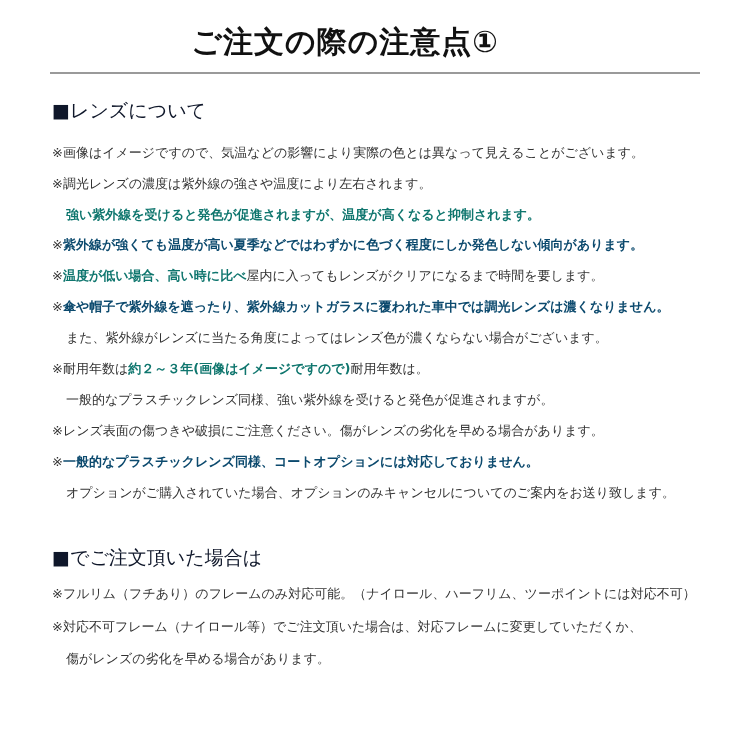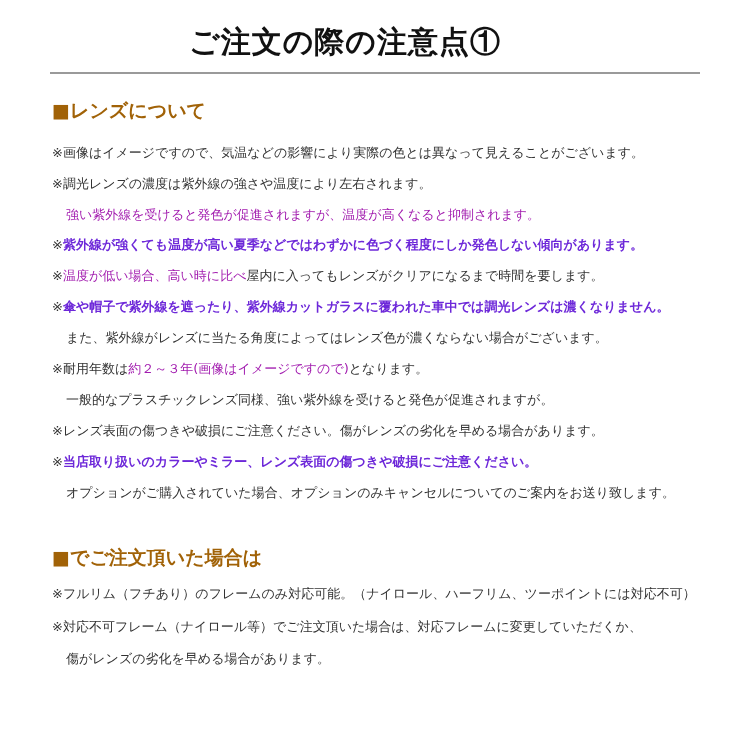--- a/index.html
+++ b/index.html
@@ -1,44 +1,44 @@
 <!DOCTYPE html>
 <html><head>
 <meta charset="utf-8">
 <style>
   html, body { margin: 0; padding: 0; background: #ffffff; }
   body { width: 750px; height: 750px; position: relative; overflow: hidden;
          font-family: "DejaVu Sans", "Liberation Sans", sans-serif; color: #333333; }
   .title { position: absolute; top: 22px; left: 0; width: 690px; text-align: center;
-           font-size: 30px; font-weight: bold; color: #111111; letter-spacing: 1px; font-family: Liberation Mono, monospace; }
+           font-size: 30px; font-weight: bold; color: #111111; letter-spacing: 1px; }
   .rule { position: absolute; top: 72px; left: 50px; width: 650px; height: 2px; background: #9a9a9a; }
-  .section-heading { position: absolute; left: 52px; font-size: 19px; font-weight: bold; color: #a16207; }
+  .section-heading { position: absolute; left: 52px; font-size: 19px; font-weight: normal; color: #0f172a; }
   .line { position: absolute; left: 52px; font-size: 13px; white-space: nowrap; color: #333333; }
   .line.indent { left: 66px; }
-  .b { font-weight: normal; color: #a21caf; }
-  .r { font-weight: bold; color: #6d28d9; }
+  .b { font-weight: bold; color: #0f766e; }
+  .r { font-weight: bold; color: #0c4a6e; }
 </style>
 </head>
 <body>
 
 <div class="title">ご注文の際の注意点①</div>
 <div class="rule"></div>
 
 <div class="section-heading" style="top:98px">■レンズについて</div>
 
 <div class="line" style="top:144px"><span>※画像はイメージですので、気温などの影響により実際の色とは異なって見えることがございます。</span></div>
 <div class="line" style="top:175px"><span>※調光レンズの濃度は紫外線の強さや温度により左右されます。</span></div>
 <div class="line indent" style="top:206px"><span class="b">強い紫外線を受けると発色が促進されますが、温度が高くなると抑制されます。</span></div>
 <div class="line" style="top:236px"><span>※</span><span class="r">紫外線が強くても温度が高い夏季などではわずかに色づく程度にしか発色しない傾向があります。</span></div>
 <div class="line" style="top:267px"><span>※</span><span class="b">温度が低い場合、高い時に比べ</span><span>屋内に入ってもレンズがクリアになるまで時間を要します。</span></div>
 <div class="line" style="top:298px"><span>※</span><span class="r">傘や帽子で紫外線を遮ったり、紫外線カットガラスに覆われた車中では調光レンズは濃くなりません。</span></div>
 <div class="line indent" style="top:329px"><span>また、紫外線がレンズに当たる角度によってはレンズ色が濃くならない場合がございます。</span></div>
-<div class="line" style="top:360px"><span>※耐用年数は</span><span class="b">約２～３年(画像はイメージですので)</span><span>となります。</span></div>
+<div class="line" style="top:360px"><span>※耐用年数は</span><span class="b">約２～３年(画像はイメージですので)</span><span>耐用年数は。</span></div>
 <div class="line indent" style="top:391px"><span>一般的なプラスチックレンズ同様、強い紫外線を受けると発色が促進されますが。</span></div>
 <div class="line" style="top:422px"><span>※レンズ表面の傷つきや破損にご注意ください。傷がレンズの劣化を早める場合があります。</span></div>
-<div class="line" style="top:453px"><span>※</span><span class="r">当店取り扱いのカラーやミラー、レンズ表面の傷つきや破損にご注意ください。</span></div>
+<div class="line" style="top:453px"><span>※</span><span class="r">一般的なプラスチックレンズ同様、コートオプションには対応しておりません。</span></div>
 <div class="line indent" style="top:484px"><span>オプションがご購入されていた場合、オプションのみキャンセルについてのご案内をお送り致します。</span></div>
 
 <div class="section-heading" style="top:545px">■でご注文頂いた場合は</div>
 
 <div class="line" style="top:585px"><span>※フルリム（フチあり）のフレームのみ対応可能。（ナイロール、ハーフリム、ツーポイントには対応不可）</span></div>
 <div class="line" style="top:618px"><span>※対応不可フレーム（ナイロール等）でご注文頂いた場合は、対応フレームに変更していただくか、</span></div>
 <div class="line indent" style="top:650px"><span>傷がレンズの劣化を早める場合があります。</span></div>
 
 </body></html>

